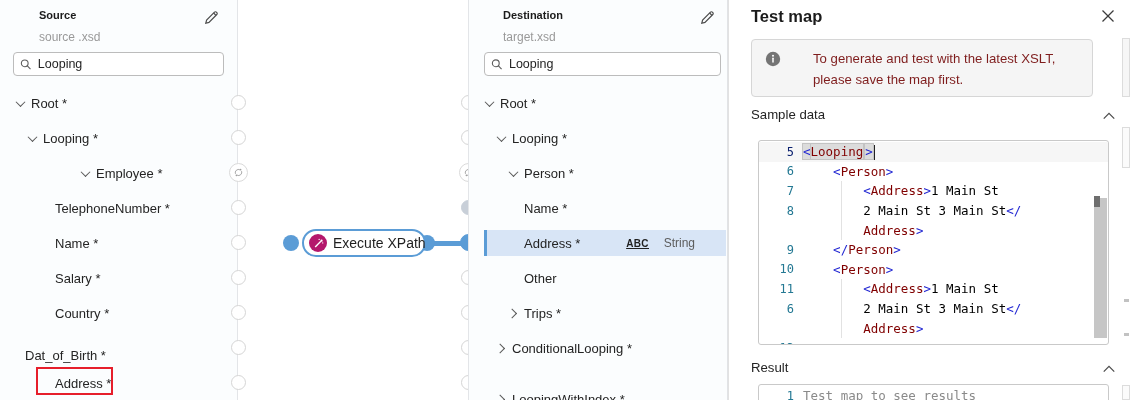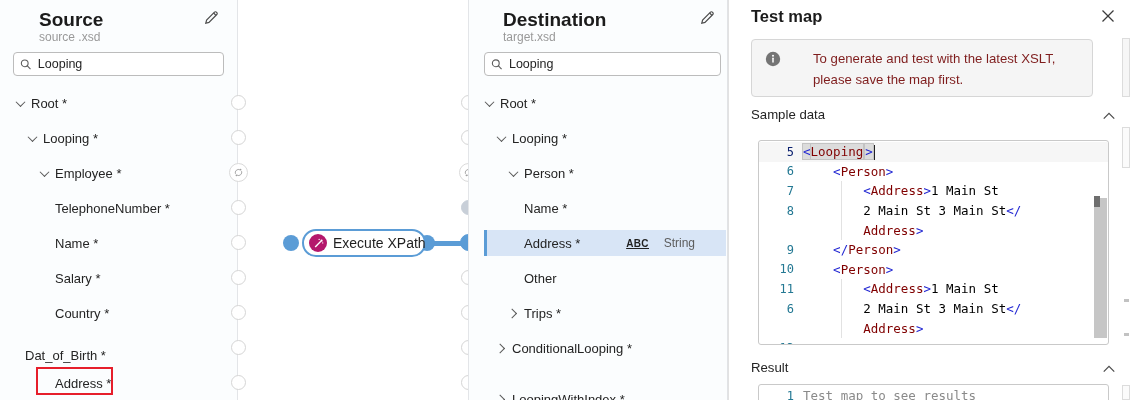--- a/index.html
+++ b/index.html
@@ -4,21 +4,21 @@
 <style>
   * { margin:0; padding:0; box-sizing:border-box; }
   html,body { width:1130px; height:400px; overflow:hidden; background:#fff;
     font-family:"Liberation Sans", sans-serif; color:#242424; }
   .app { position:relative; width:1130px; height:400px; }
 
   
   .panel { position:absolute; top:0; bottom:0; background:#fbfdfe; }
   .panel.source { left:0; width:238px; border-right:1px solid #e3e5e8; }
   .panel.dest { left:468px; width:260px; border-left:1px solid #e3e5e8; border-right:1px solid #e1e3e6; }
-  .panel-title { position:absolute; font-size:19px; font-weight:700; color:#1b1b1b; }
+  .panel-title { position:absolute; font-size:11px; font-weight:700; color:#1b1b1b; }
   .panel.source .panel-title { left:39px; top:9px; }
   .panel.dest .panel-title { left:34px; top:9px; }
   .panel-sub { position:absolute; font-size:12px; color:#999; }
   .panel.source .panel-sub { left:39px; top:30px; }
   .panel.dest .panel-sub { left:34px; top:30px; }
   .pencil-btn { position:absolute; top:9px; width:20px; height:20px; background:none; border:none; cursor:pointer; }
   .panel.source .pencil-btn { left:201px; }
   .panel.dest .pencil-btn { left:228px; }
   .search { position:absolute; top:52px; height:24px; background:#fff; border:1px solid #bcbcbc;
     border-radius:4px; display:flex; align-items:center; padding:0 6px; }
@@ -109,21 +109,21 @@
     </div>
     <div class="tree" id="src-tree">
         <div class="tree-row" style="top: 90px; padding-left: 17px;">
           <span class="chev down"></span>
           <span class="lab">Root *</span>
         </div>
         <div class="tree-row" style="top: 125px; padding-left: 29px;">
           <span class="chev down"></span>
           <span class="lab">Looping *</span>
         </div>
-        <div class="tree-row" style="top: 160px; padding-left: 41px;">
+        <div class="tree-row" style="top: 160px; padding-left: 41px; margin-left: 41px;">
           <span class="chev down"></span>
           <span class="lab">Employee *</span>
         </div>
         <div class="tree-row" style="top: 195px; padding-left: 55px;">
           <span class="lab">TelephoneNumber *</span>
         </div>
         <div class="tree-row" style="top: 230px; padding-left: 55px;">
           <span class="lab">Name *</span>
         </div>
         <div class="tree-row" style="top: 265px; padding-left: 55px;">

